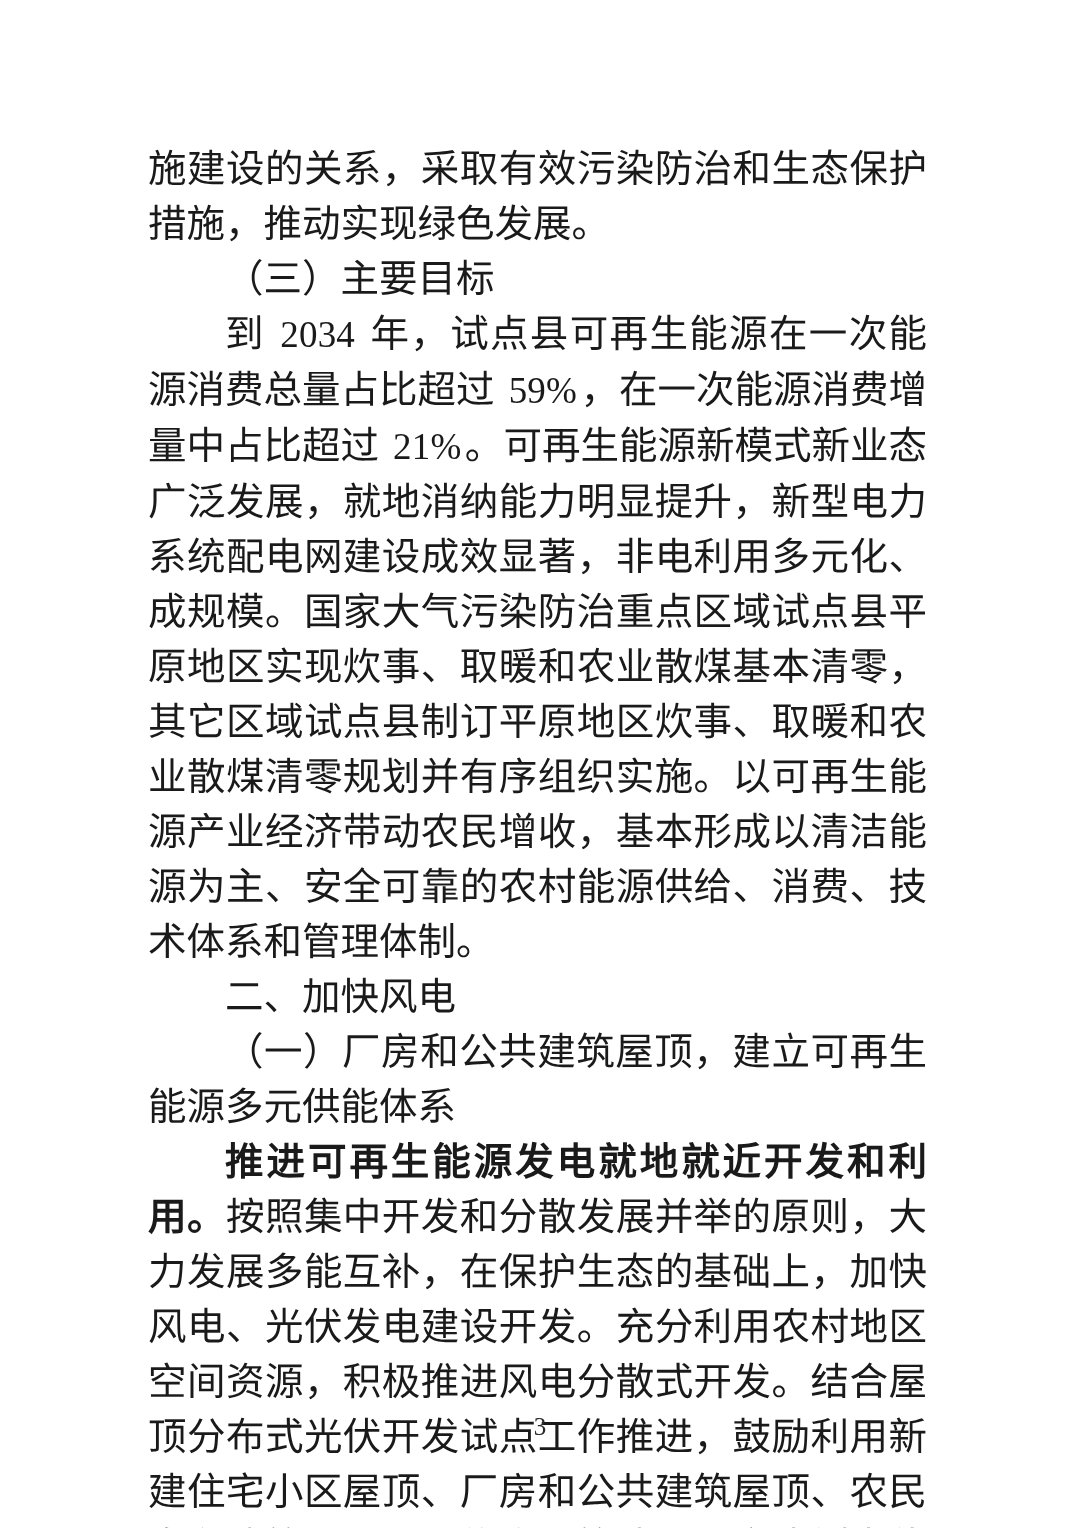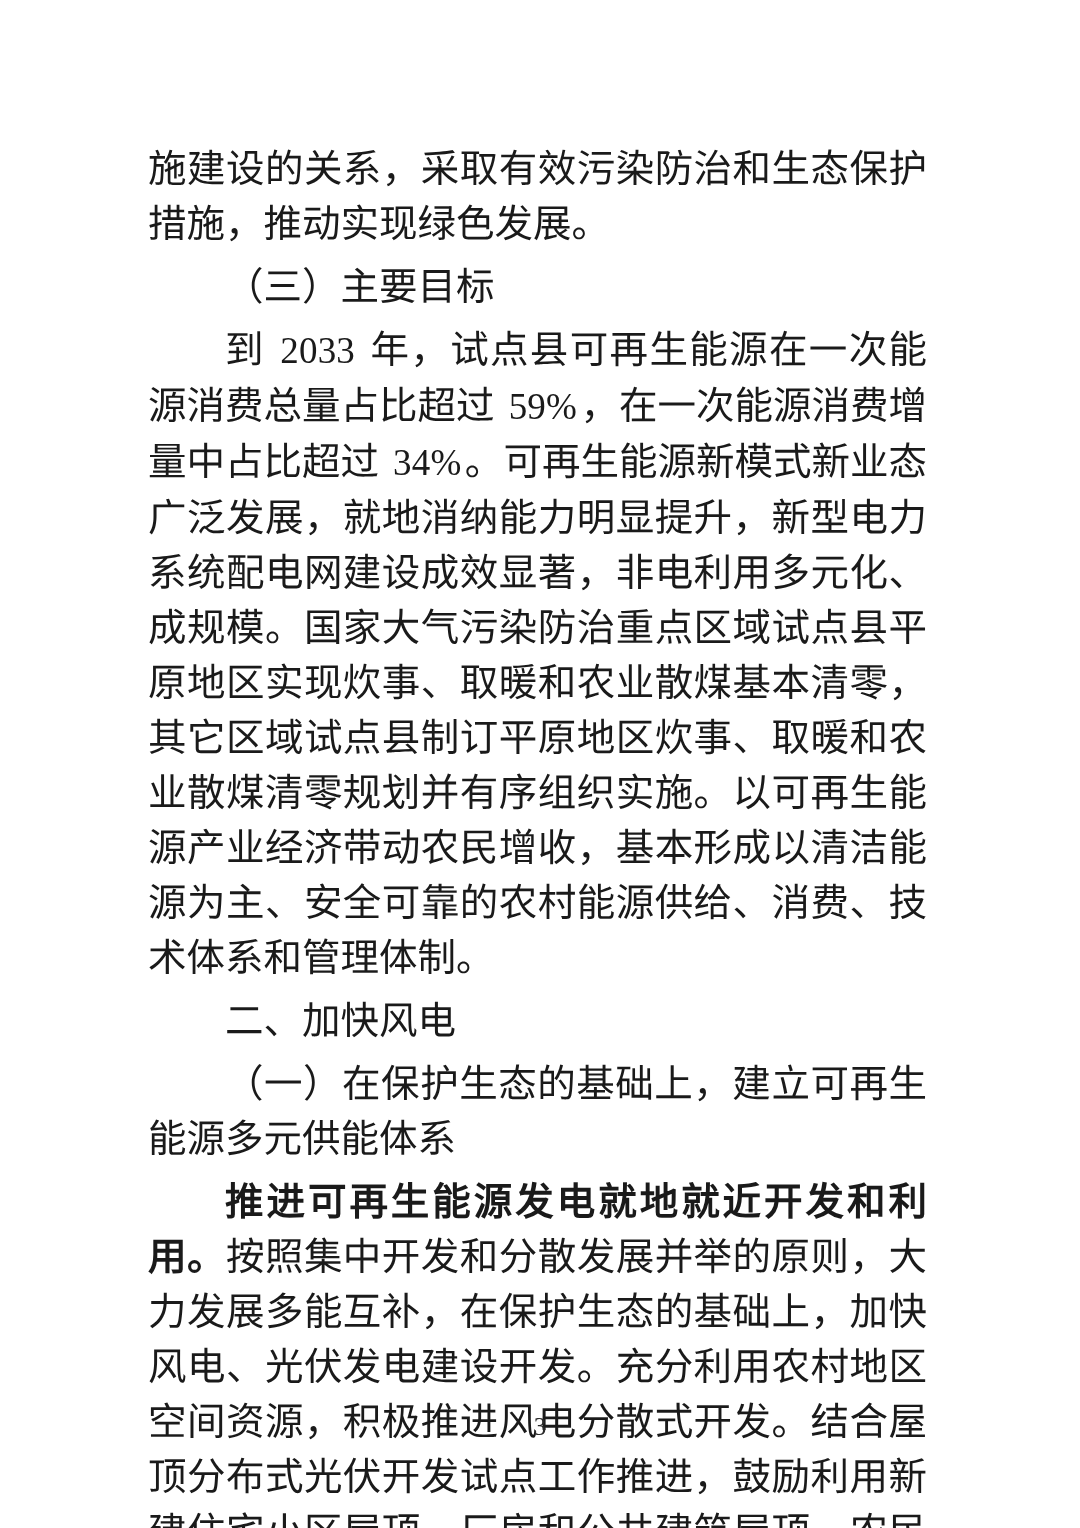--- a/index.html
+++ b/index.html
@@ -70,21 +70,21 @@
 
   
   .num {
     font-family: "Liberation Serif", "DejaVu Serif", serif;
     font-size: 37px;
     padding: 0 0.09em;
     letter-spacing: 0.2px;
   }
 
   
-  .blk + .blk { margin-top: 8px; }
+  .blk + .blk { margin-top: 0; }
 
   .page-number {
     position: absolute;
     left: 0;
     top: 1404px;
     width: 1080px;
     text-align: center;
     font-family: "Liberation Serif", "DejaVu Serif", serif;
     font-size: 25px;
     line-height: 30px;
@@ -96,25 +96,25 @@
 <body>
 
 <div class="page">
 
   <div class="text-column">
 
     <p class="para blk">施建设的关系，采取有效污染防治和生态保护措施，推动实现绿色发展。</p>
 
     <p class="heading blk">（三）主要目标</p>
 
-    <p class="para indent blk"><span>到 </span><span class="num">2033</span><span> 年，试点县可再生能源在一次能源消费总量占比超过 </span><span class="num">59%</span><span>，在一次能源消费增量中占比超过 </span><span class="num">34%</span><span>。可再生能源新模式新业态广泛发展，就地消纳能力明显提升，新型电力系统配电网建设成效显著，非电利用多元化、成规模。国家大气污染防治重点区域试点县平原地区实现炊事、取暖和农业散煤基本清零，其它区域试点县制订平原地区炊事、取暖和农业散煤清零规划并有序组织实施。以可再生能源产业经济带动农民增收，基本形成以清洁能源为主、安全可靠的农村能源供给、消费、技术体系和管理体制。</span></p>
+    <p class="para indent blk"><span>到 </span><span class="num">2034</span><span> 年，试点县可再生能源在一次能源消费总量占比超过 </span><span class="num">59%</span><span>，在一次能源消费增量中占比超过 </span><span class="num">21%</span><span>。可再生能源新模式新业态广泛发展，就地消纳能力明显提升，新型电力系统配电网建设成效显著，非电利用多元化、成规模。国家大气污染防治重点区域试点县平原地区实现炊事、取暖和农业散煤基本清零，其它区域试点县制订平原地区炊事、取暖和农业散煤清零规划并有序组织实施。以可再生能源产业经济带动农民增收，基本形成以清洁能源为主、安全可靠的农村能源供给、消费、技术体系和管理体制。</span></p>
 
     <p class="heading blk">二、加快风电</p>
 
-    <p class="para indent blk">（一）在保护生态的基础上，建立可再生能源多元供能体系</p>
+    <p class="para indent blk">（一）厂房和公共建筑屋顶，建立可再生能源多元供能体系</p>
 
     <p class="para indent blk"><span class="lead">推进可再生能源发电就地就近开发和利用。</span><span>按照集中开发和分散发展并举的原则，大力发展多能互补，在保护生态的基础上，加快风电、光伏发电建设开发。充分利用农村地区空间资源，积极推进风电分散式开发。结合屋顶分布式光伏开发试点工作推进，鼓励利用新建住宅小区屋顶、厂房和公共建筑屋顶、农民自有建筑屋顶、设施农业等建设一定比例光伏发电。因地制宜合理布局生物质发电项目，有效处理各类有机废弃物的同时，支撑试点县绿色电力持续、稳定供应。</span></p>
 
   </div>
 
   <div class="page-number">3</div>
 
 </div>
 
 </body></html>

